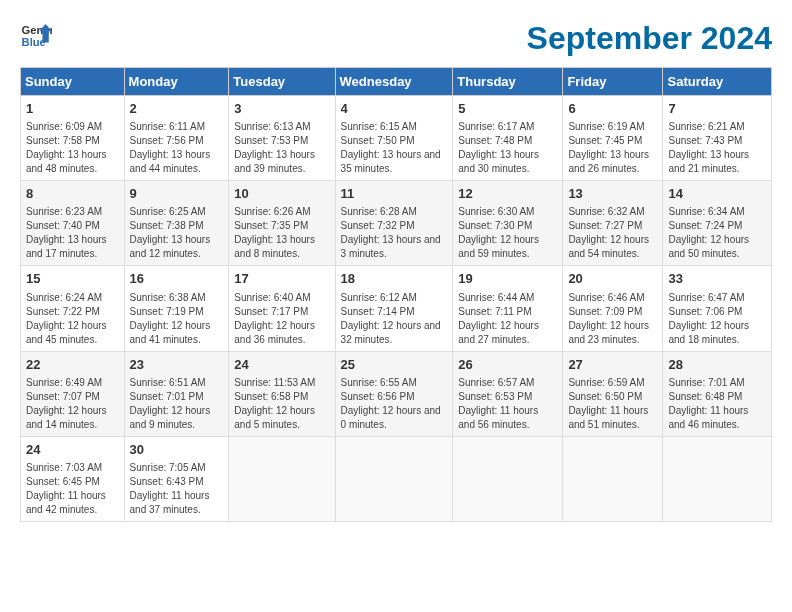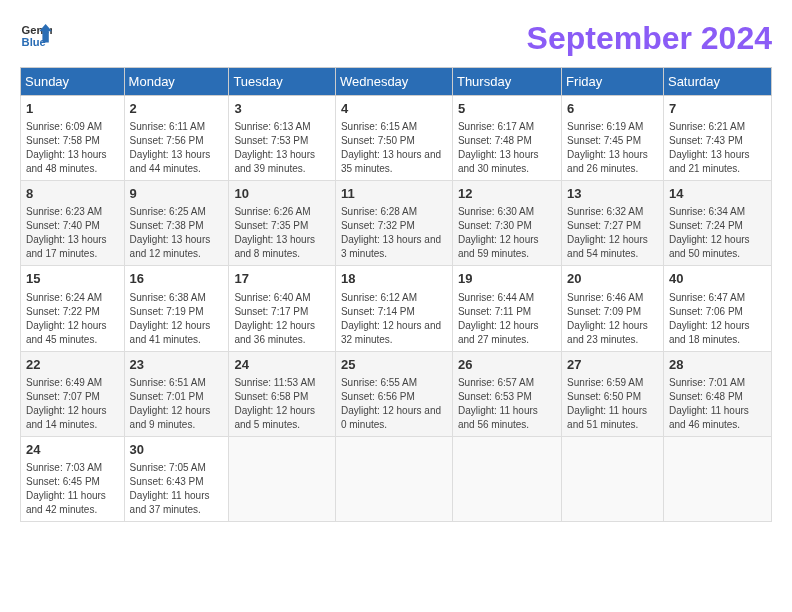--- a/index.html
+++ b/index.html
@@ -24,39 +24,39 @@
     .logo-icon {
       width: 32px;
       height: 32px;
     }
     .title-area {
       text-align: right;
     }
     .title-area h1 {
       font-size: 32px;
       font-weight: bold;
-      color: #8b5cf6;
+      color: #0369a1;
     }
     .title-area h2 {
       font-size: 16px;
       font-weight: normal;
       color: #555;
     }
     table {
       width: 100%;
       border-collapse: collapse;
       font-size: 11px;
     }
     thead tr th {
       background-color: #2a6db5;
       color: #fff;
       padding: 6px 4px;
       text-align: left;
       font-size: 13px;
-      font-weight: normal;
+      font-weight: bold;
       border: 1px solid #ccc;
     }
     tbody tr td {
       vertical-align: top;
       padding: 4px 5px;
       border: 1px solid #ddd;
       color: #333;
       line-height: 1.4;
       min-height: 80px;
     }
@@ -228,21 +228,21 @@
           <div class="day-info">Sunset: 7:11 PM</div>
           <div class="day-info">Daylight: 12 hours and 27 minutes.</div>
         </td>
         <td>
           <span class="day-num">20</span>
           <div class="day-info">Sunrise: 6:46 AM</div>
           <div class="day-info">Sunset: 7:09 PM</div>
           <div class="day-info">Daylight: 12 hours and 23 minutes.</div>
         </td>
         <td>
-          <span class="day-num">40</span>
+          <span class="day-num">33</span>
           <div class="day-info">Sunrise: 6:47 AM</div>
           <div class="day-info">Sunset: 7:06 PM</div>
           <div class="day-info">Daylight: 12 hours and 18 minutes.</div>
         </td>
       </tr>
       <tr>
         <td>
           <span class="day-num">22</span>
           <div class="day-info">Sunrise: 6:49 AM</div>
           <div class="day-info">Sunset: 7:07 PM</div>

